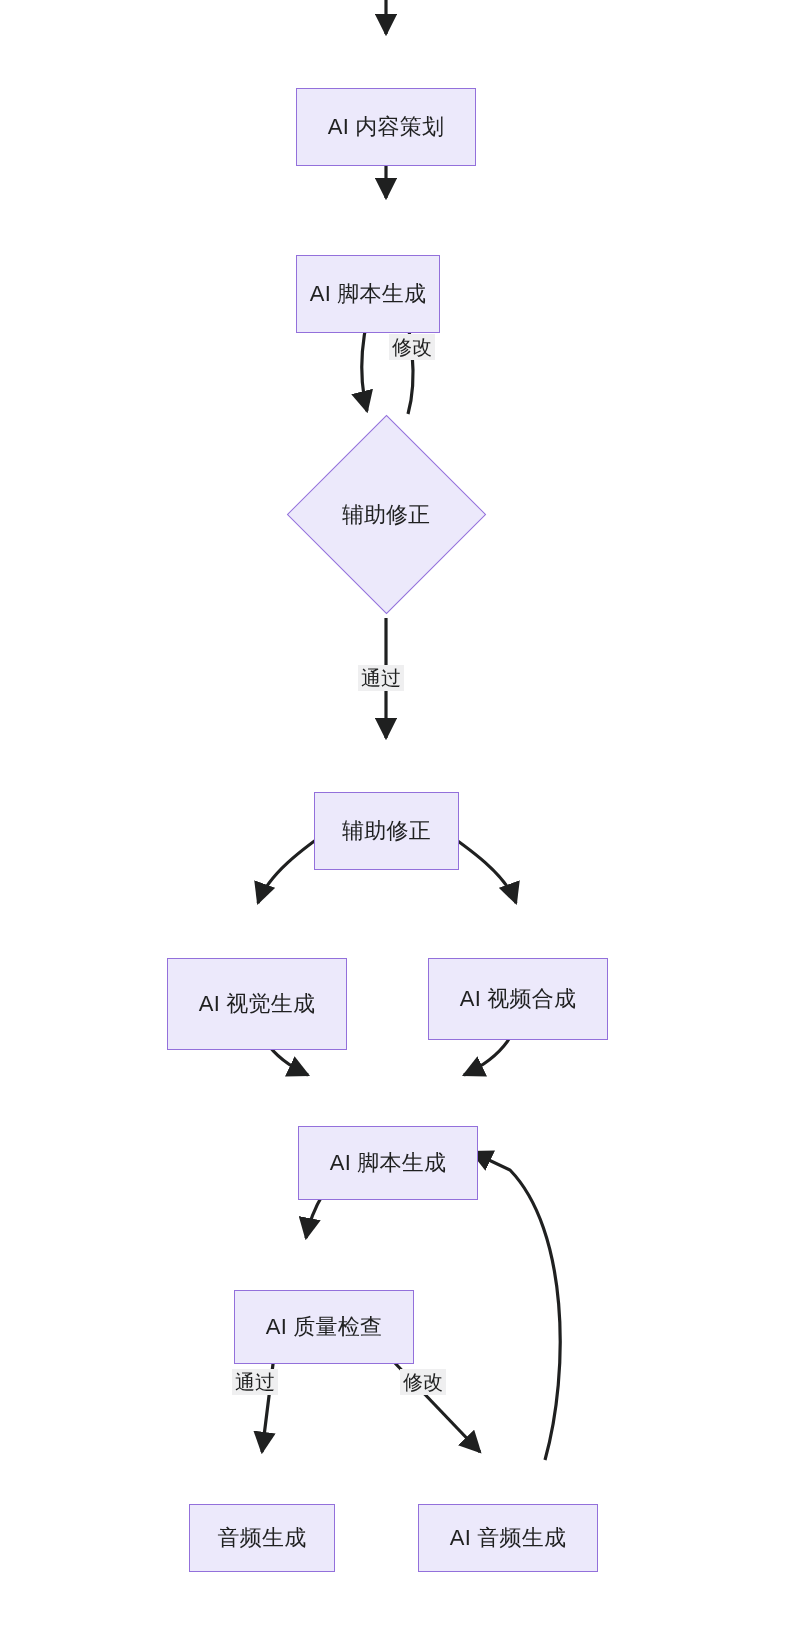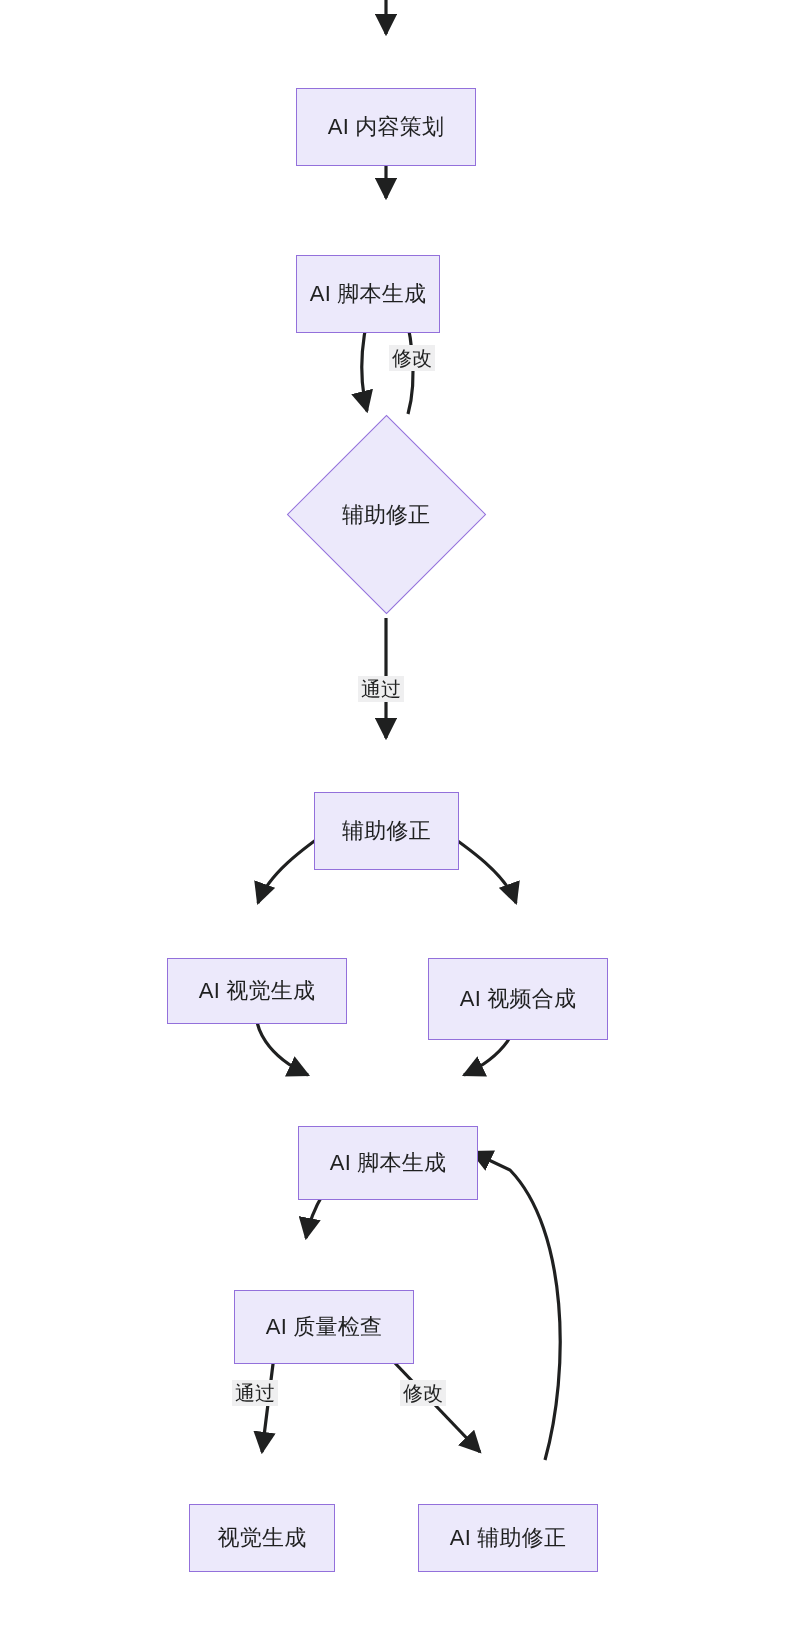--- a/index.html
+++ b/index.html
@@ -59,21 +59,20 @@
   }
   .edge-label {
     position: absolute;
     background: #efeff0;
     color: #1f2020;
     font-size: 20px;
     line-height: 1.22;
     padding: 1px 3px;
     white-space: nowrap;
     z-index: 5;
-    margin-top: 11px;
   }
 </style>
 </head>
 <body>
 
 <div id="flowchart-root">
 
   <svg id="edge-layer" viewBox="0 0 804 1644" xmlns="http://www.w3.org/2000/svg">
     <defs>
       <marker id="arrow" viewBox="0 0 10 10" refX="9" refY="5" markerWidth="7" markerHeight="7" orient="auto-start-reverse">
@@ -120,42 +119,42 @@
 
   <div class="node-decision" style="left:316px; top:444px; width:141px; height:141px;"></div>
   <div class="decision-label" style="left:296px; top:494px; width:180px; height:42px;">
     <span>辅助修正</span>
   </div>
 
   <div class="node" style="left:314px; top:744px; width:145px; height:78px;">
     <span>辅助修正</span>
   </div>
 
-  <div class="node" style="left:167px; top:910px; width:180px; height:66px;justify-content:center;">
+  <div class="node" style="left:167px; top:910px; width:180px; height:92px;justify-content:center;">
     <span>AI 视觉生成</span>
   </div>
 
   <div class="node" style="left:428px; top:910px; width:180px; height:82px;">
     <span>AI 视频合成</span>
   </div>
 
   <div class="node" style="left:298px; top:1078px; width:180px; height:74px;">
     <span>AI 脚本生成</span>
   </div>
 
   <div class="node" style="left:234px; top:1242px; width:180px; height:74px;">
     <span>AI 质量检查</span>
   </div>
 
   <div class="node" style="left:189px; top:1456px; width:146px; height:68px;">
-    <span>视觉生成</span>
+    <span>音频生成</span>
   </div>
 
   <div class="node" style="left:418px; top:1456px; width:180px; height:68px;">
-    <span>AI 辅助修正</span>
+    <span>AI 音频生成</span>
   </div>
 
   <span class="edge-label" style="left:389px; top:334px;">修改</span>
 
   <span class="edge-label" style="left:358px; top:665px;">通过</span>
 
   <span class="edge-label" style="left:232px; top:1369px;">通过</span>
 
   <span class="edge-label" style="left:400px; top:1369px;">修改</span>
 

